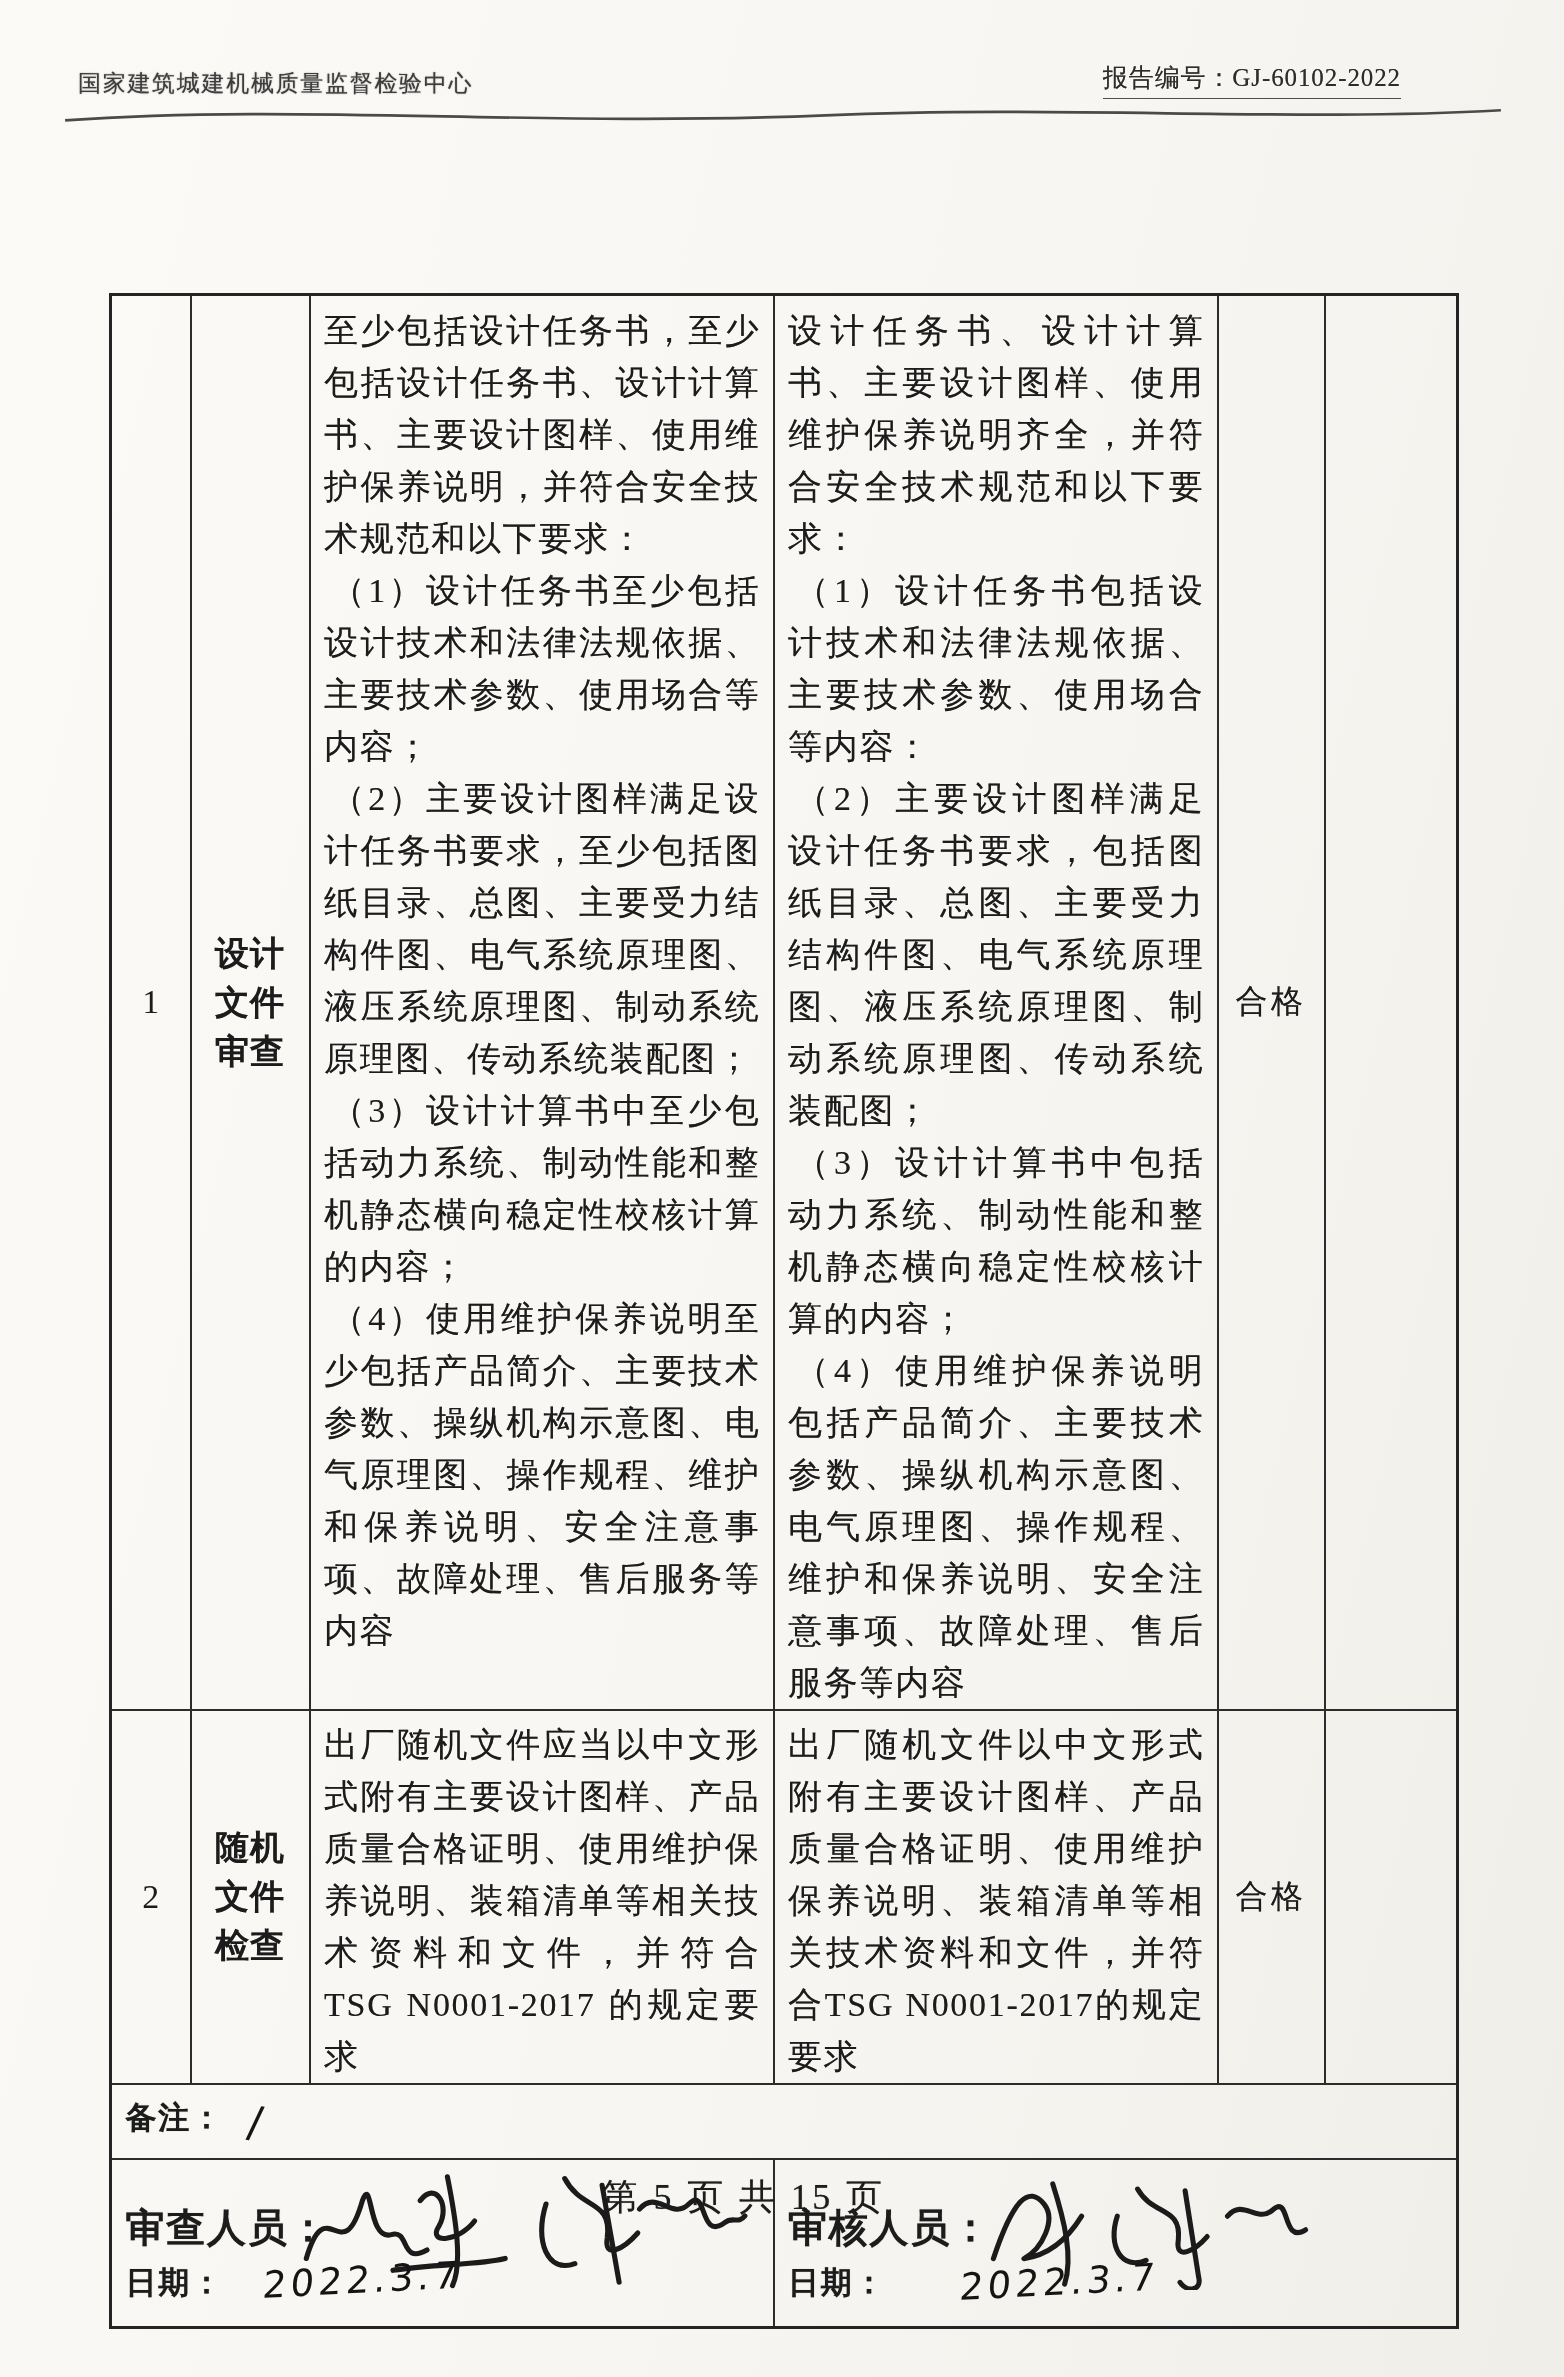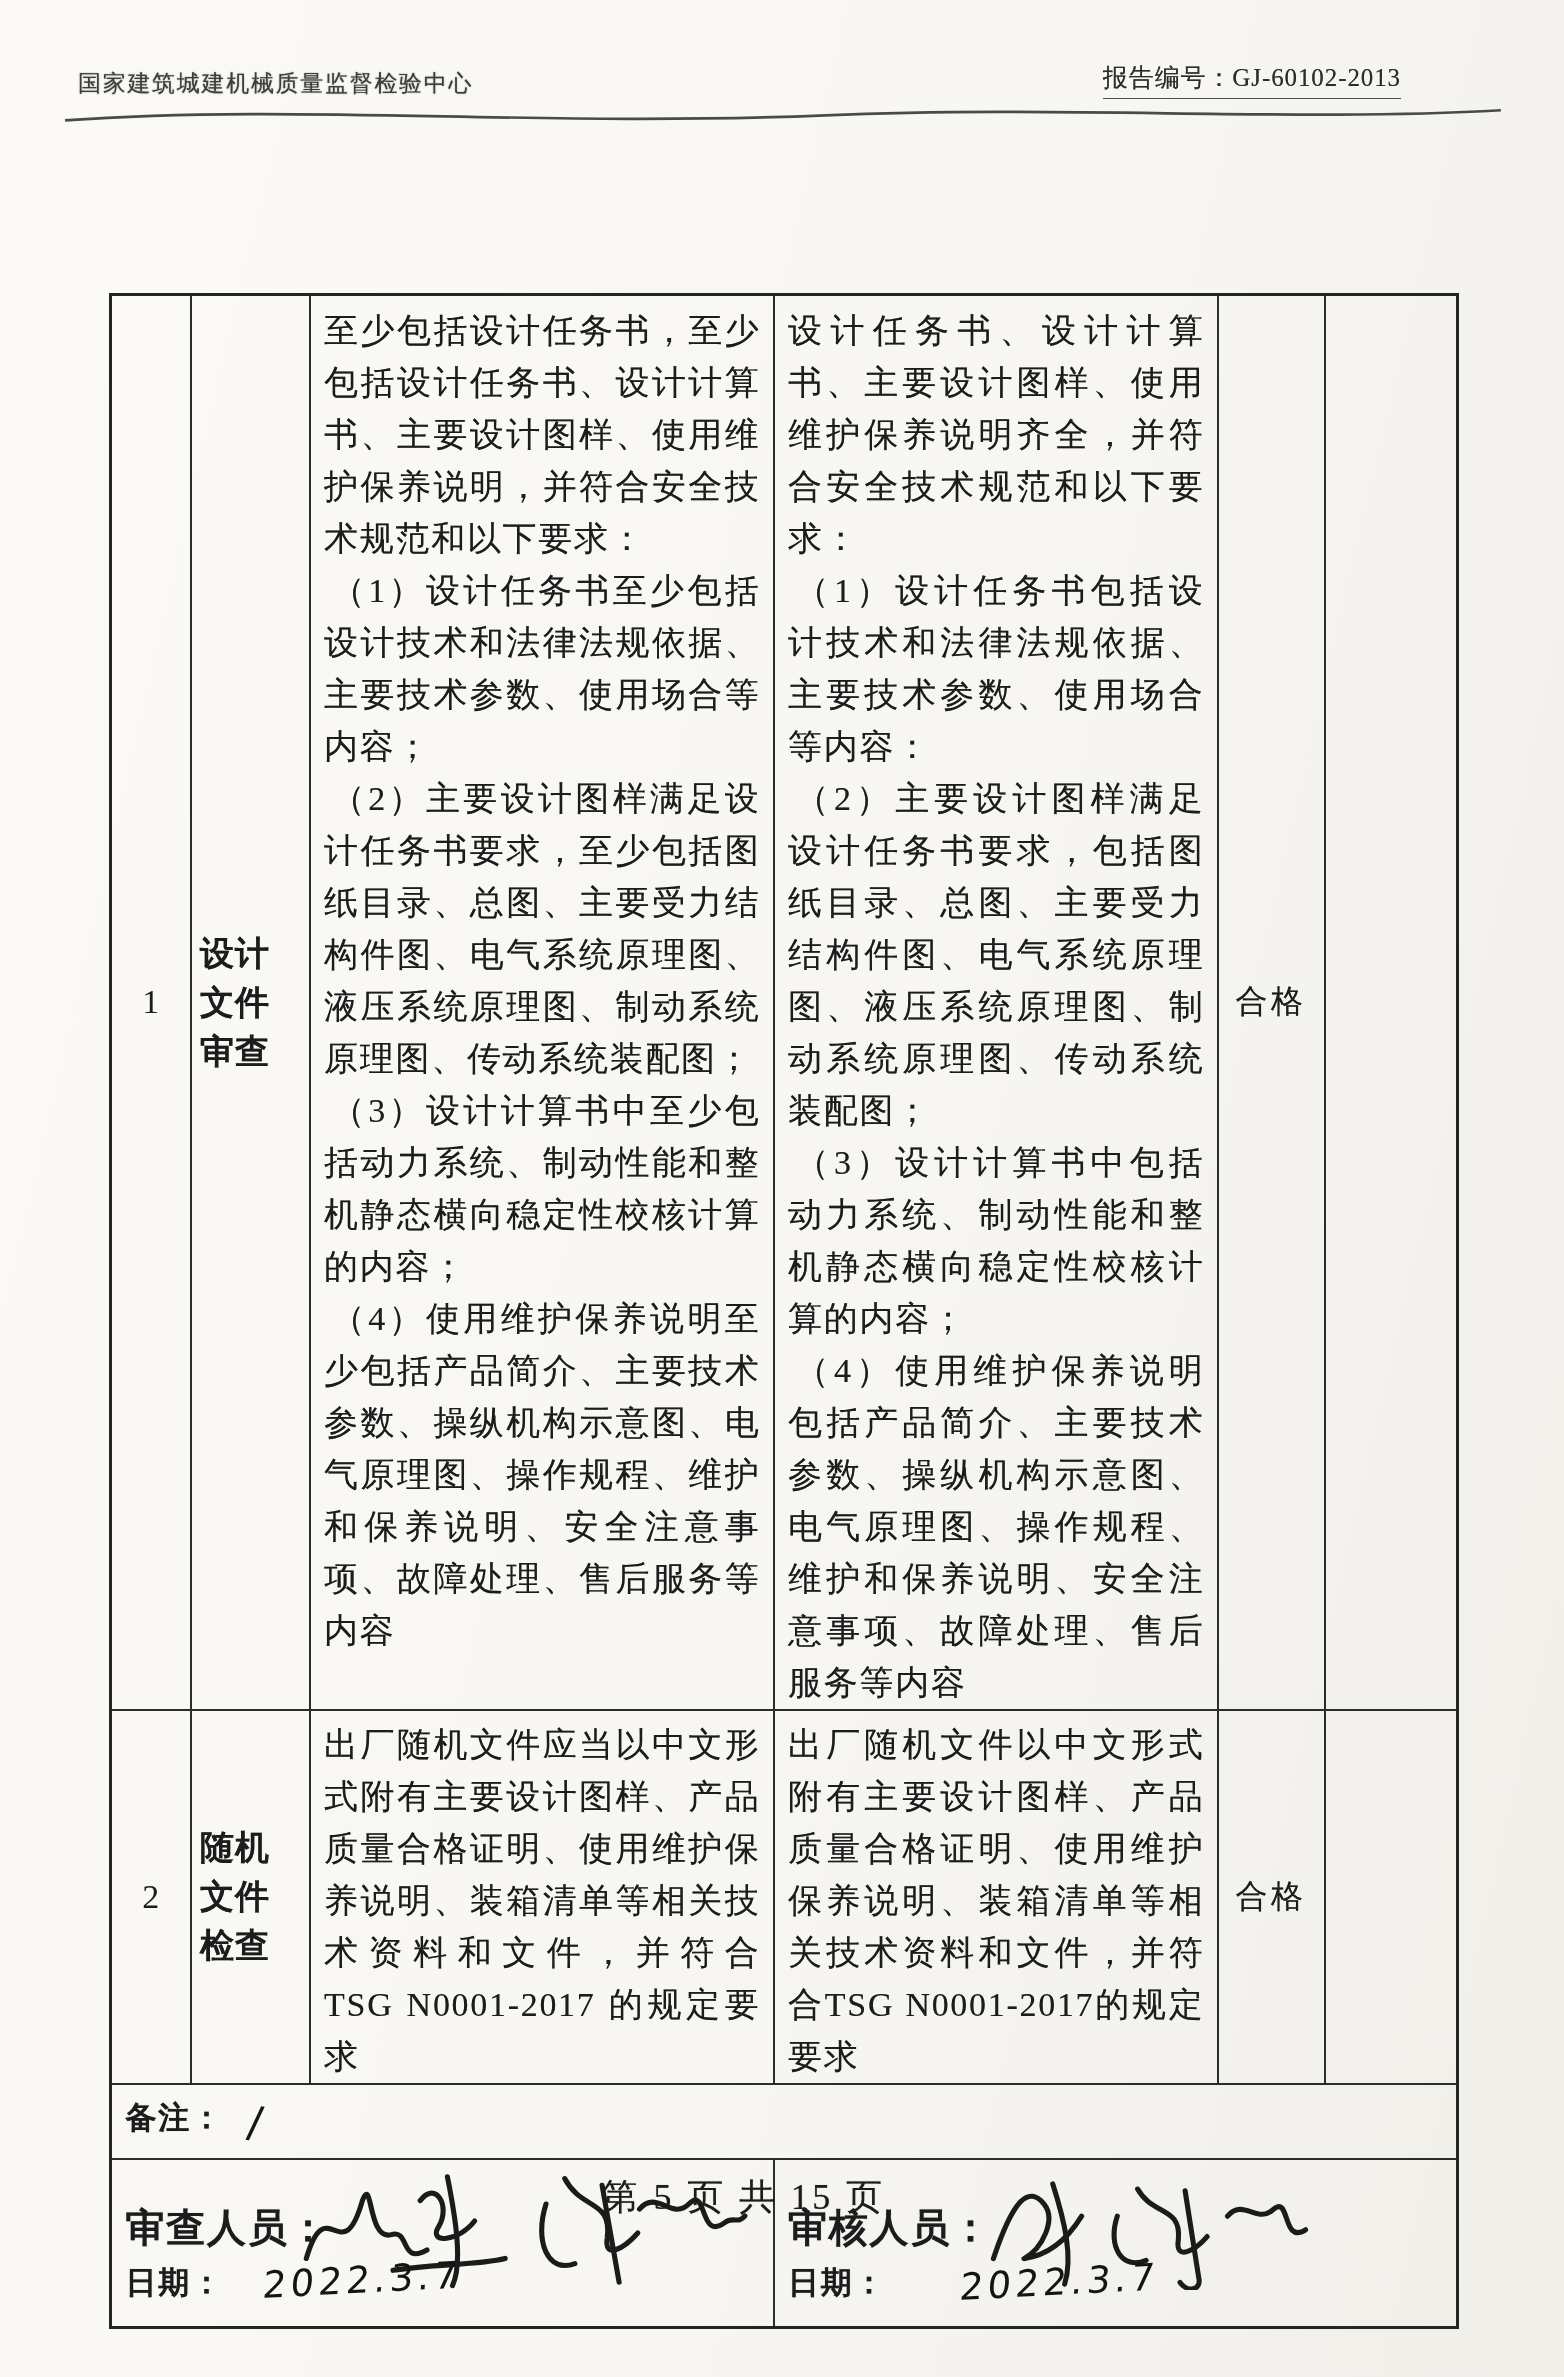--- a/index.html
+++ b/index.html
@@ -46,21 +46,21 @@
     border:2.1px solid #2c2c2c; vertical-align:middle;
     color:#1c1c1c; overflow:hidden;
   }
   .review-table{ border:3px solid #242424; }
   th.hcell{
     font-size:31px; font-weight:bold; letter-spacing:1.7px;
     text-align:center; text-shadow:0 0 0.7px rgba(0,0,0,.55);
   }
   td.seq-cell{ text-align:center; font-size:34px; }
   td.label-cell{
-    text-align:left; font-size:34px; font-weight:bold;
+    text-align:center; font-size:34px; font-weight:bold;
     letter-spacing:0.9px; text-shadow:0 0 0.6px rgba(0,0,0,.5);
     padding:0 8.5px;
   }
   .label-line{ display:block; line-height:49px; }
   td.content-cell{
     vertical-align:top; padding:8.5px 12px 0 13.6px;
   }
   .content-cell p{
     font-size:34px; line-height:52px; letter-spacing:1.7px;
     text-align:justify; text-shadow:0 0 0.6px rgba(0,0,0,.45);
@@ -102,21 +102,21 @@
     text-shadow:0 0 0.7px rgba(0,0,0,.5);
   }
 </style>
 </head>
 <body>
 
 <div class="scan-page">
 
   <div class="doc-header">
     <span class="org-name">国家建筑城建机械质量监督检验中心</span>
-    <span class="report-no"><span>报告编号：</span><span>GJ-60102-2013</span></span>
+    <span class="report-no"><span>报告编号：</span><span>GJ-60102-2022</span></span>
   </div>
   <svg class="header-rule" width="1446" height="29" viewBox="0 0 1700 34">
     <path d="M6,24 C280,4 560,32 900,18 C1180,6 1450,26 1694,12" stroke="#4a4a4a" stroke-width="3.2" fill="none"></path>
   </svg>
 
 
   <table class="review-table">
     <colgroup>
       <col style="width:80px">
         <col style="width:119px">

